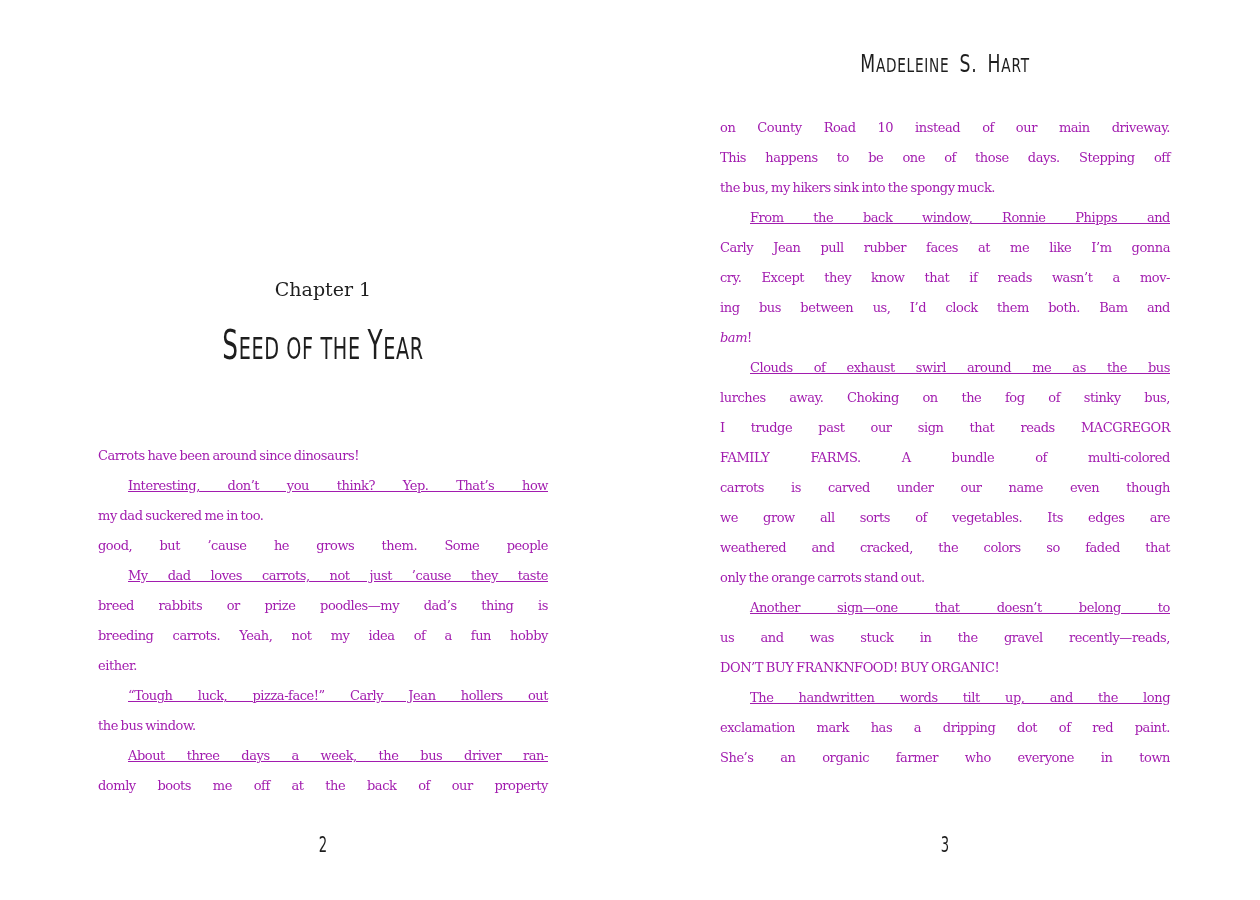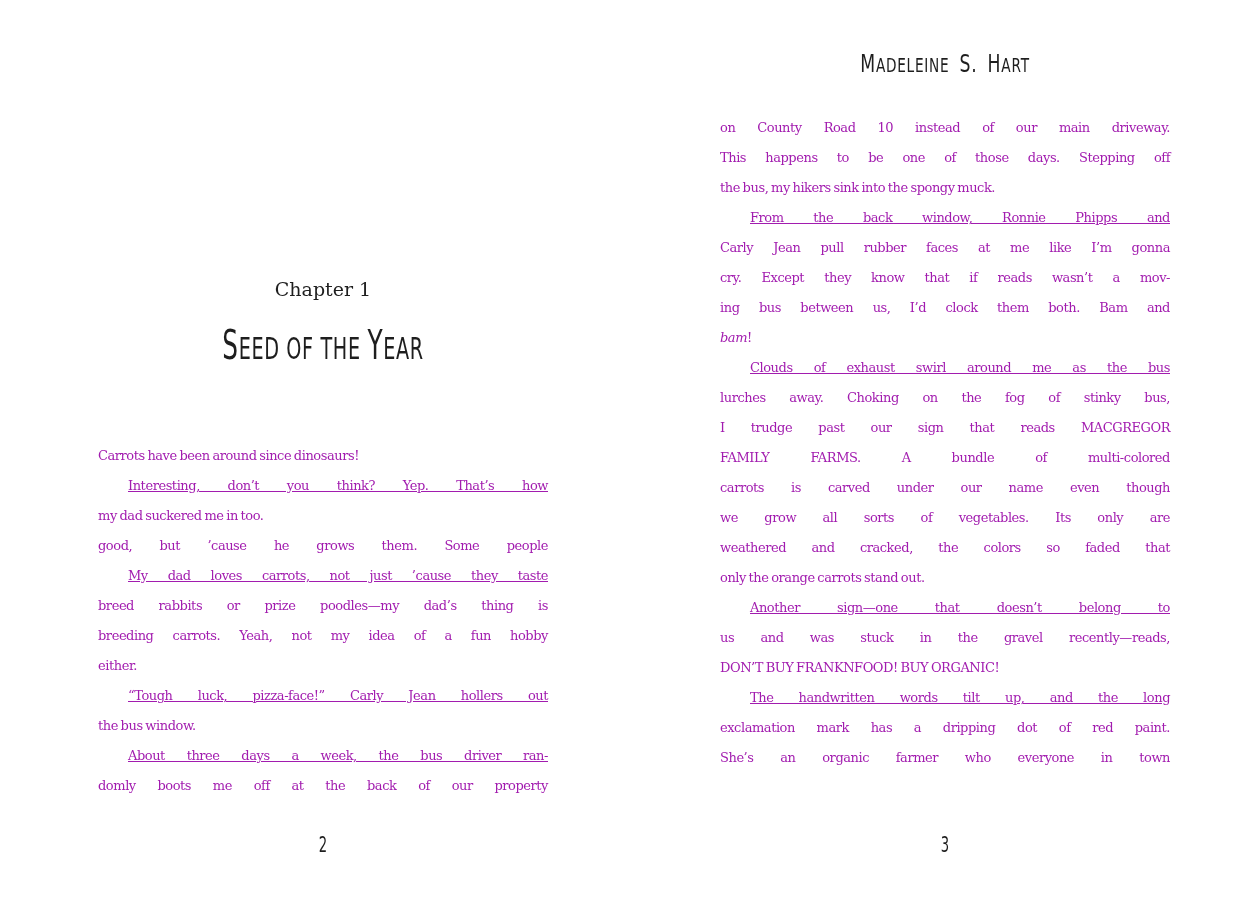--- a/index.html
+++ b/index.html
@@ -128,21 +128,21 @@
       <span class="line indent">From the back window, Ronnie Phipps and</span>
       <span class="line">Carly Jean pull rubber faces at me like I’m gonna</span>
       <span class="line">cry. Except they know that if reads wasn’t a mov-</span>
       <span class="line">ing bus between us, I’d clock them both. Bam and</span>
       <span class="line last"><em>bam</em>!</span>
       <span class="line indent">Clouds of exhaust swirl around me as the bus</span>
       <span class="line">lurches away. Choking on the fog of stinky bus,</span>
       <span class="line">I trudge past our sign that reads MACGREGOR</span>
       <span class="line">FAMILY FARMS. A bundle of multi-colored</span>
       <span class="line">carrots is carved under our name even though</span>
-      <span class="line">we grow all sorts of vegetables. Its only are</span>
+      <span class="line">we grow all sorts of vegetables. Its edges are</span>
       <span class="line">weathered and cracked, the colors so faded that</span>
       <span class="line last">only the orange carrots stand out.</span>
       <span class="line indent">Another sign—one that doesn’t belong to</span>
       <span class="line">us and was stuck in the gravel recently—reads,</span>
       <span class="line last">DON’T BUY FRANKNFOOD! BUY ORGANIC!</span>
       <span class="line indent">The handwritten words tilt up, and the long</span>
       <span class="line">exclamation mark has a dripping dot of red paint.</span>
       <span class="line">She’s an organic farmer who everyone in town</span>
     </div>
 

